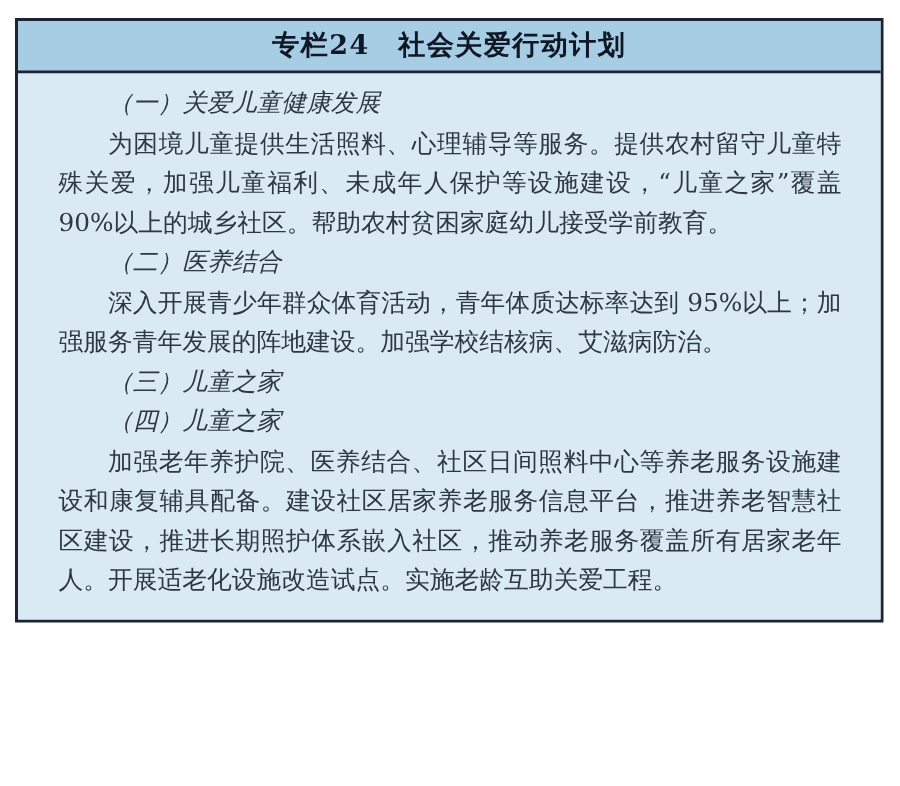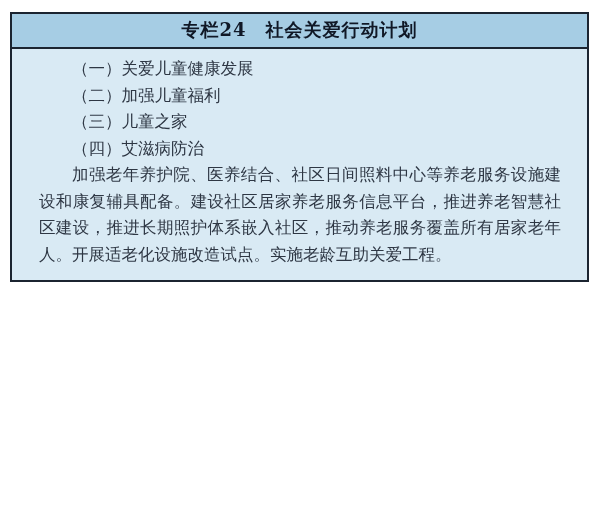--- a/index.html
+++ b/index.html
@@ -39,39 +39,42 @@
   .panel-body {
     background: var(--body-bg);
     padding: 7px 26px 12px 27px;
     font-size: 16.5px;
     line-height: 26.5px;
     color: var(--text-color);
     text-align: justify;
   }
   .section-heading {
     text-indent: 2em;
+    font-style: italic;
     margin: 0;
   }
   .section-body {
     text-indent: 2em;
     margin: 0;
   }
 </style>
 </head>
 <body>
 
 <div class="page">
   <div class="panel">
     <div class="panel-header">专栏24　社会关爱行动计划</div>
     <div class="panel-body">
 
       <p class="section-heading">（一）关爱儿童健康发展</p>
+      <p class="section-body">为困境儿童提供生活照料、心理辅导等服务。提供农村留守儿童特殊关爱，加强儿童福利、未成年人保护等设施建设，“儿童之家”覆盖90%以上的城乡社区。帮助农村贫困家庭幼儿接受学前教育。</p>
 
-      <p class="section-heading">（二）加强儿童福利</p>
+      <p class="section-heading">（二）医养结合</p>
+      <p class="section-body">深入开展青少年群众体育活动，青年体质达标率达到 95%以上；加强服务青年发展的阵地建设。加强学校结核病、艾滋病防治。</p>
 
       <p class="section-heading">（三）儿童之家</p>
 
-      <p class="section-heading">（四）艾滋病防治</p>
+      <p class="section-heading">（四）儿童之家</p>
       <p class="section-body">加强老年养护院、医养结合、社区日间照料中心等养老服务设施建设和康复辅具配备。建设社区居家养老服务信息平台，推进养老智慧社区建设，推进长期照护体系嵌入社区，推动养老服务覆盖所有居家老年人。开展适老化设施改造试点。实施老龄互助关爱工程。</p>
 
     </div>
   </div>
 </div>
 
 </body></html>

